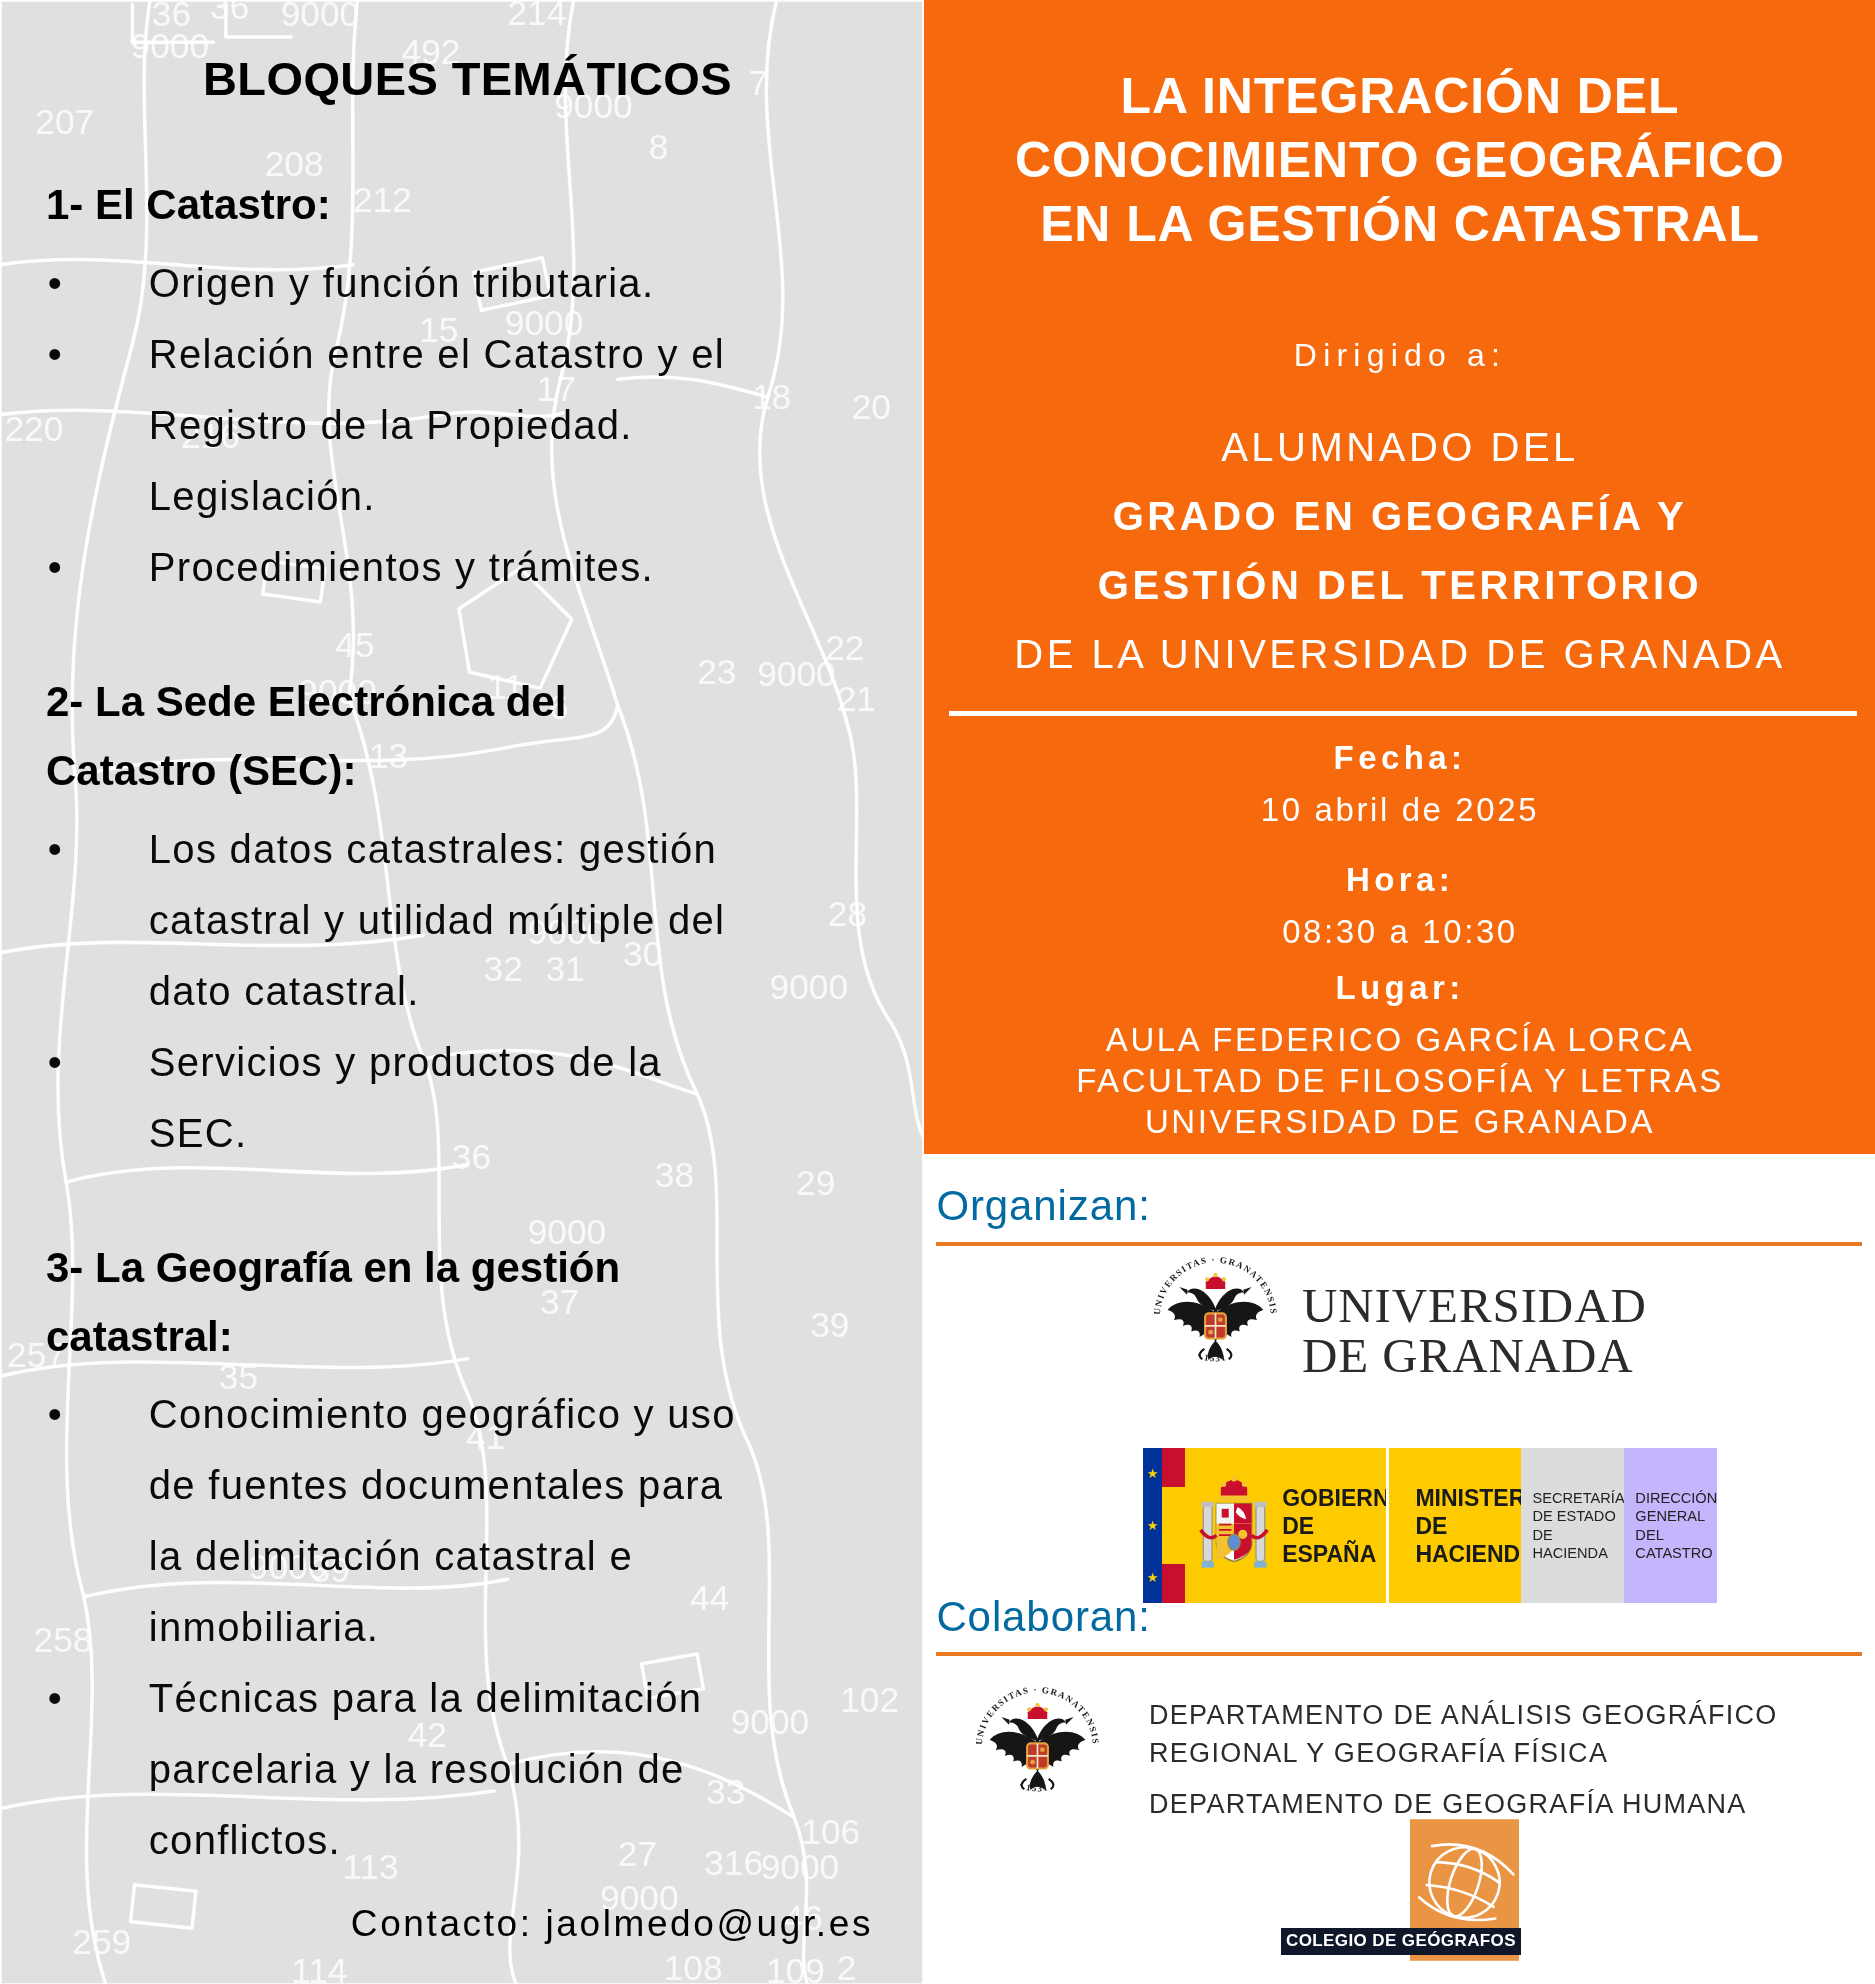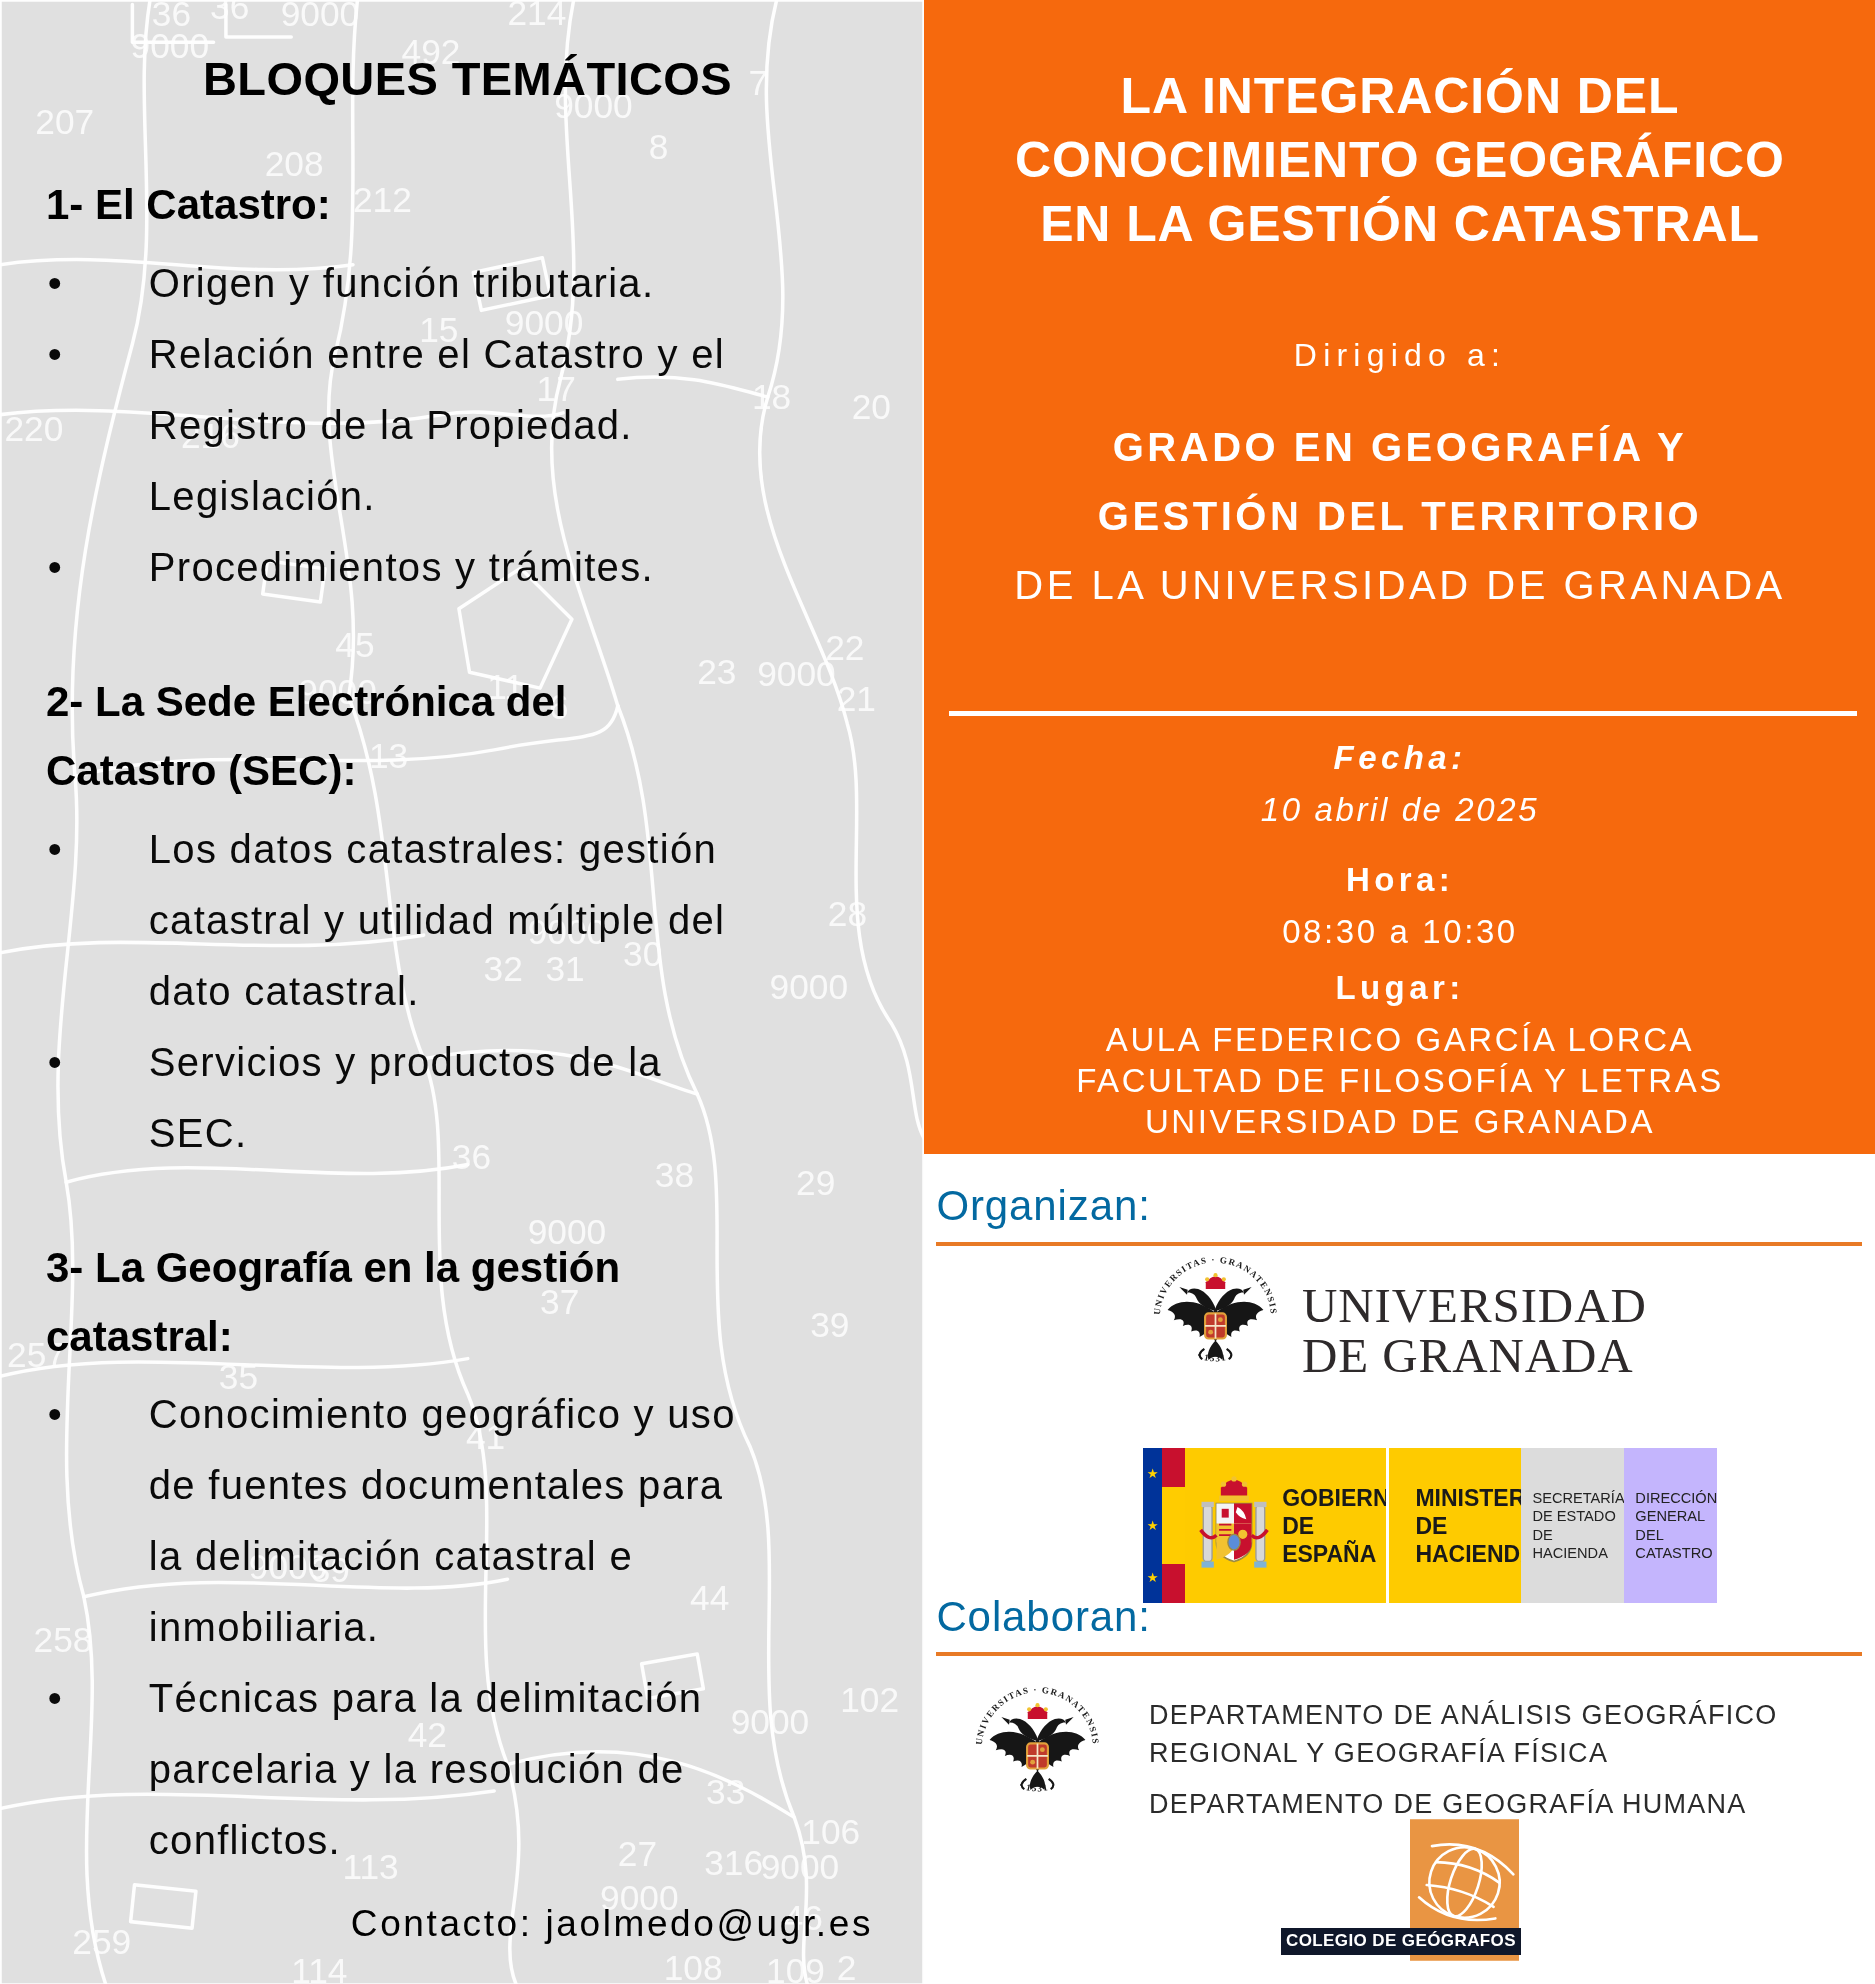--- a/index.html
+++ b/index.html
@@ -30,21 +30,21 @@
            font-size:50px;font-weight:700;line-height:64px;letter-spacing:0.9px;white-space:pre-line;}
   .dirigido{position:absolute;top:337px;left:0;right:0;text-align:center;
             font-size:32px;letter-spacing:6.2px;}
   .audience{position:absolute;top:413px;left:0;right:0;text-align:center;}
   .audience div{font-size:40px;line-height:69px;letter-spacing:3.5px;}
   .audience .bold{font-weight:700;}
   .wrule{position:absolute;top:711px;left:25px;right:19.4px;height:5.3px;background:#fff;}
   .detail{position:absolute;left:0;right:0;text-align:center;}
   .detail .dlabel{font-size:33px;font-weight:700;letter-spacing:4.4px;}
   .detail .dvalue{margin-top:11.5px;font-size:33px;letter-spacing:2.6px;line-height:41px;white-space:pre-line;}
-  .d-fecha{top:739px;font-style:italic;} .d-hora{top:861px;} .d-lugar{top:969px;}
+  .d-fecha{top:739px;} .d-hora{top:861px;} .d-lugar{top:969px;}
 
   .sec-heading{position:absolute;left:12.4px;color:#0369a1;font-size:42px;letter-spacing:0.9px;}
   .h-organizan{top:1182px;} .h-colaboran{top:1593px;}
   .sec-rule{position:absolute;left:12.4px;right:14px;height:3.5px;background:#E87A25;}
   .r-organizan{top:1242px;} .r-colaboran{top:1652px;}
 
   .seal{position:absolute;}
   .seal-org{left:222px;top:1246px;width:139px;height:139px;}
   .seal-collab{left:44px;top:1676px;width:139px;height:139px;}
   .ugr-wordmark{position:absolute;left:378px;top:1281px;color:#2E2A2B;
@@ -258,20 +258,21 @@
   </div>
 
   <div class="right-panel">
 
     <div class="orange-block">
       <h1 class="r-title">LA INTEGRACIÓN DEL
 CONOCIMIENTO GEOGRÁFICO
 EN LA GESTIÓN CATASTRAL</h1>
       <div class="dirigido">Dirigido a:</div>
       <div class="audience">
+        <div>ALUMNADO DEL</div>
         <div class="bold">GRADO EN GEOGRAFÍA Y</div>
         <div class="bold">GESTIÓN DEL TERRITORIO</div>
         <div>DE LA UNIVERSIDAD DE GRANADA</div>
       </div>
       <div class="wrule"></div>
       <div class="detail d-fecha">
         <div class="dlabel">Fecha:</div>
         <div class="dvalue">10 abril de 2025</div>
       </div>
       <div class="detail d-hora">

